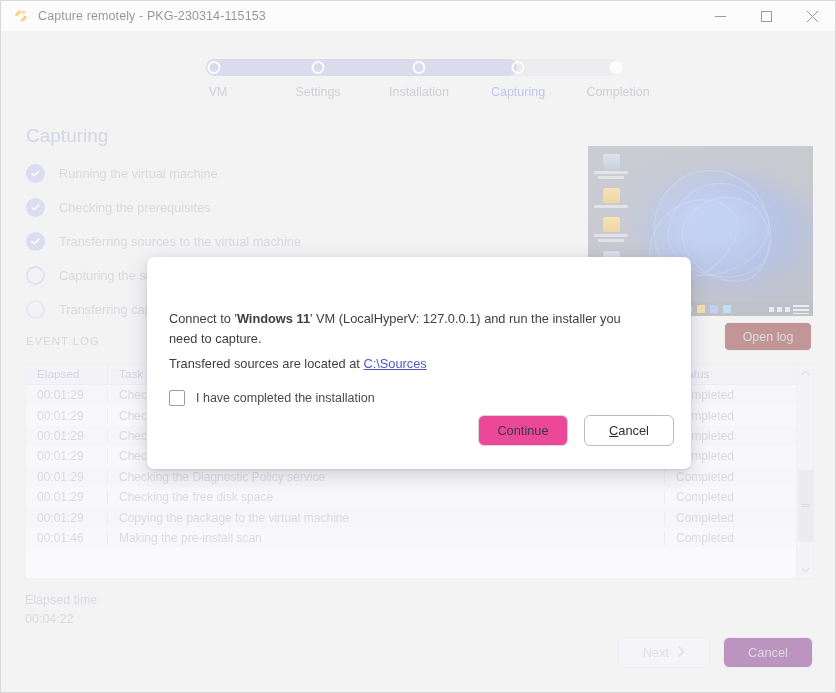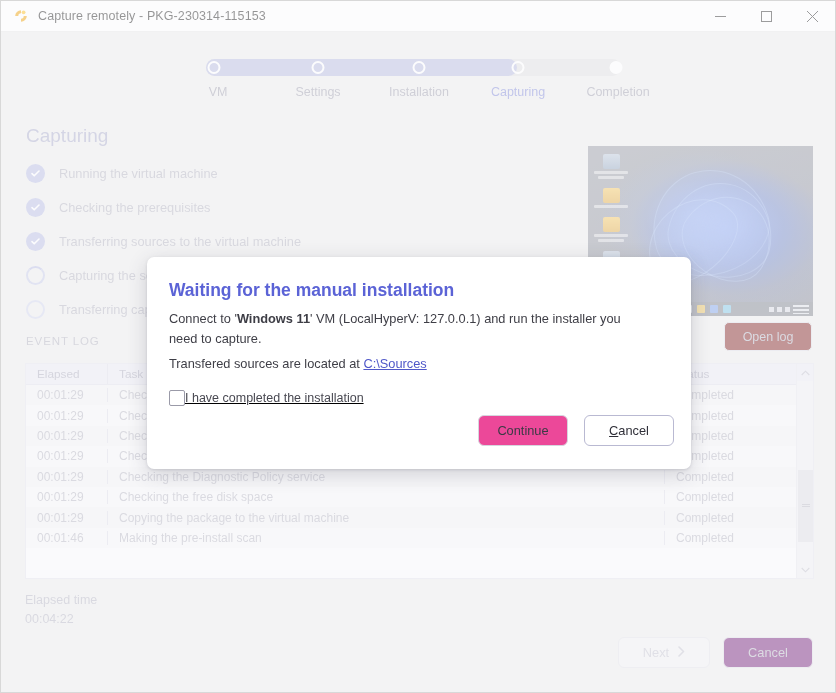--- a/index.html
+++ b/index.html
@@ -222,21 +222,21 @@
     font-size: 12.8px; color: #3e3e46; line-height: 1.55;
   }
   .m-body b { font-weight: bold; }
   .m-body2 {
     position: absolute; top: 99px; left: 22px; width: 490px;
     font-size: 12.8px; color: #3e3e46;
   }
   .m-link { color: #4f57c8; text-decoration: underline; }
   .m-check {
     position: absolute; top: 133px; left: 22px;
-    display: flex; align-items: center;  text-decoration: underline;
+    display: flex; align-items: center; gap: 11px;
   }
   .cbox {
     width: 16px; height: 16px; border: 1px solid #9a9aa8; border-radius: 2px;
     background: #fff; flex: none;
   }
   .m-check span { font-size: 12.5px; color: #494952; }
   .m-btn {
     position: absolute; top: 158px; height: 31px; border-radius: 6px;
     display: flex; align-items: center; justify-content: center;
     font-size: 12.8px;
@@ -456,21 +456,20 @@
     <span>
       <svg width="7" height="11" viewBox="0 0 7 11">
           <path d="M1 1l4.5 4.5L1 10" stroke="currentColor" stroke-width="1.6" fill="none" stroke-linecap="round" stroke-linejoin="round"></path>
         </svg>
     </span>
   </div>
   <div class="btn-cancel-main">Cancel</div>
 
   <div class="scrim"></div>
   <div class="modal">
-    <div class="m-title">Waiting for the manual installation</div>
     <div class="m-body"><span>Connect to '</span><b>Windows 11</b><span>' VM (LocalHyperV: 127.0.0.1) and run the installer you need to capture.</span></div>
     <div class="m-body2"><span>Transfered sources are located at </span><a class="m-link" href="#">C:\Sources</a></div>
     <div class="m-check">
       <span class="cbox"></span>
       <span>I have completed the installation</span>
     </div>
     <div class="m-btn m-continue">Continue</div>
     <div class="m-btn m-cancel">
         <u>C</u>
         <span>ancel</span>

